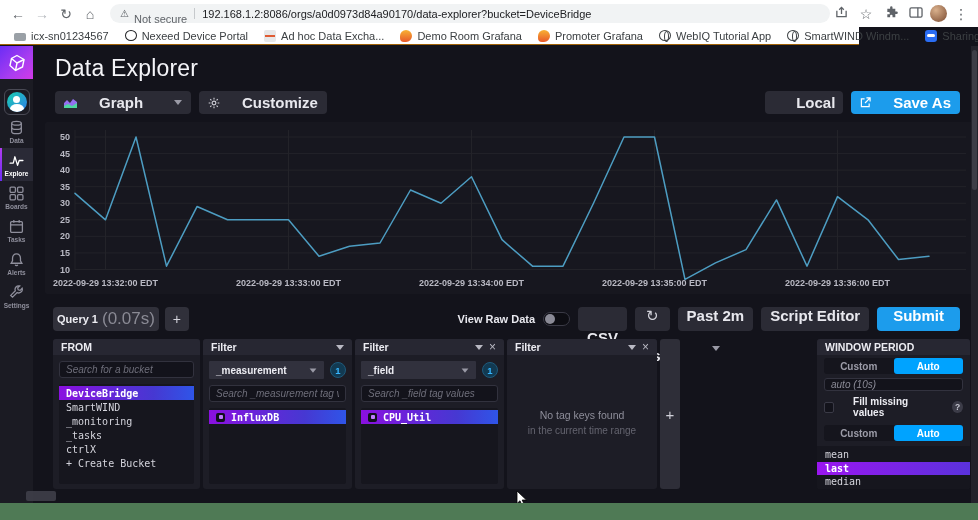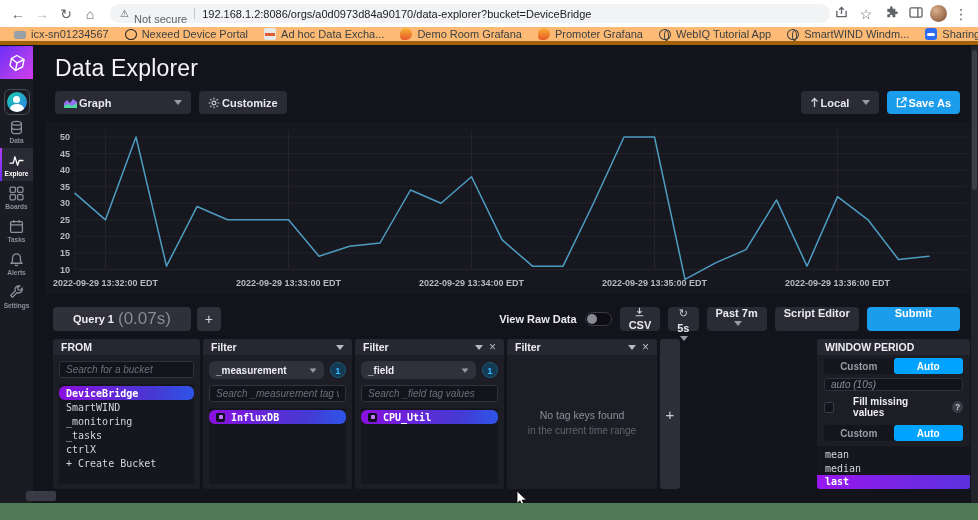--- a/index.html
+++ b/index.html
@@ -17,22 +17,22 @@
   .omnibox .sep { width:1px; height:11px; background:#c6c9cc; margin-right:7px; }
   .omnibox .url { white-space:nowrap; overflow:hidden; }
   .chrome-right { display:flex; align-items:center; margin-left:auto; padding-right:6px; gap:3px; }
   .chrome-right .nav-ico { width:22px; }
   .avatar-chrome { width:17px; height:17px; border-radius:50%;
     background:radial-gradient(circle at 35% 30%, #d9b08c 0 40%, #8a5a3a 70%, #4e3categorie222 100%);
     background:radial-gradient(circle at 35% 30%, #d9b08c, #7a4a30); cursor:pointer; }
   svg.lineicon { stroke:#5f6368; fill:none; stroke-width:1.4; }
 
   
-  .bookmarks { position:absolute; top:27px; left:0; width:978px; height:18px; background:#fdba74;
-    border-bottom:4px solid #a16207; display:flex; align-items:center; padding:0 8px; gap:4px; }
+  .bookmarks { position:absolute; top:27px; left:0; width:859px; height:18px; background:#ffffff;
+    border-bottom:1px solid #a16207; display:flex; align-items:center; padding:0 8px; gap:4px; }
   .bm { display:flex; align-items:center; gap:5px; font-size:11px; color:#3c4043; padding:0 6px; white-space:nowrap; cursor:pointer; }
   .fav { width:12px; height:12px; flex:0 0 12px; position:relative; }
   .fav-site { background:#9aa0a6; border-radius:2px; height:8px; margin-top:2px; }
   .fav-ring { border:1.8px solid #202124; border-radius:50%; width:11px; height:11px; }
   .fav-dash { background:#e8e8e8; border-radius:2px; }
   .fav-dash::after { content:""; position:absolute; left:1px; top:5px; width:10px; height:2.5px; background:#e05c33; }
   .fav-grafana { background:linear-gradient(180deg,#f8b133,#e8592a); border-radius:50% 50% 50% 4px; }
   .fav-globe { border:1.6px solid #3c4043; border-radius:50%; width:11px; height:11px; }
   .fav-globe::after { content:""; position:absolute; left:4px; top:0px; width:3px; height:9px; border:1px solid #3c4043; border-radius:50%; }
   .fav-tv { background:#2a6df4; border-radius:3px; }
@@ -58,35 +58,35 @@
   .rail-item.active { background:#2a2a36; color:#ffffff; }
   .rail-item.active svg { stroke:#ffffff; }
   .rail-item.active::before { content:""; position:absolute; left:0; top:0; bottom:0; width:2px;
     background:linear-gradient(180deg,#b13cf0,#6b2df5); }
 
   
   .main { position:absolute; left:33px; top:0; width:945px; height:100%; }
   .page-title { padding:9px 0 0 22px; font-size:23px; color:#f4f4f8; letter-spacing:.2px; }
   .controls-row { display:flex; align-items:center; margin:9px 18px 0 22px; height:23px; }
   .btn { height:23px; background:#2b2b35; border-radius:4px; display:flex; align-items:center;
-    padding:0 9px; gap:2px; color:#e8e8ee; font-size:11px; font-weight:bold; cursor:pointer; }
+    padding:0 9px; gap:22px; color:#e8e8ee; font-size:15px; font-weight:bold; cursor:pointer; }
   .caret { width:0; height:0; border-left:4px solid transparent; border-right:4px solid transparent; border-top:5px solid #9a9aa6; }
   .dd-graph { width:136px; margin-right:8px; }
   .dd-graph .caret { margin-left:auto; }
   .right-controls { margin-left:auto; display:flex; gap:8px; }
   .btn-blue { background:#1c9cec; color:#fff; }
   .dd-local { width:78px; }
   .dd-local .caret { margin-left:auto; }
 
   
   .chart-panel { margin:8px 0 0 12px; width:930px; height:172px; background:#17171f; border-radius:2px; }
 
   
   .query-row { display:flex; align-items:center; margin:12px 18px 0 20px; height:26px; }
-  .qtab { height:24px; background:#30303a; border-radius:4px; display:flex; align-items:center; padding:0 20px; gap:4px; cursor:pointer; }
+  .qtab { height:24px; background:#30303a; border-radius:4px; display:flex; align-items:center; padding:0 4px; gap:4px; cursor:pointer; }
   .qtab .t1 { color:#ededf2; font-size:11px; font-weight:bold; }
   .qtab .t2 { color:#8a8a94; font-size:17px; }
   .qadd { width:24px; height:24px; margin-left:6px; background:#30303a; border-radius:4px; color:#d5d5dd;
     font-size:14px; display:flex; align-items:center; justify-content:center; cursor:pointer; }
   .qr-right { margin-left:auto; display:flex; align-items:center; gap:8px; }
   .vrd { color:#e8e8ee; font-size:11px; font-weight:bold; }
   .toggle { width:27px; height:14px; border-radius:8px; background:#0d0d13; border:1px solid #3a3a46; position:relative; cursor:pointer; }
   .toggle .knob { position:absolute; left:1px; top:1px; width:10px; height:10px; border-radius:50%; background:#8a8a96; }
   .btn24 { height:24px;flex-direction:column; }
   .btn .mini-caret { margin-left:2px; }
@@ -96,28 +96,28 @@
   .panel { background:#1d1d26; border-radius:3px; display:flex; flex-direction:column; overflow:hidden; }
   .p-head { height:16px; background:#272732; display:flex; align-items:center; padding:0 8px; gap:6px;
     color:#ececf2; font-size:10.5px; font-weight:bold; flex:0 0 16px; }
   .p-head .caret { margin-left:auto; border-top-color:#b9b9c3; cursor:pointer; }
   .p-head .x { color:#b9b9c3; font-size:12px; font-weight:normal; cursor:pointer; line-height:1; }
   .p-body { padding:6px 6px 5px; display:flex; flex-direction:column; flex:1; min-height:0; }
   .search-input { height:17px; width:100%; background:#13131b; border:1px solid #32323e; border-radius:3px;
     color:#c9c9d2; font-size:10px; font-style:italic; padding:0 6px; outline:none; }
   .search-input::placeholder { color:#6e6e7a; }
   .tagdd-row { display:flex; align-items:center; gap:6px; margin-bottom:6px; }
-  .tagdd { flex:1; height:18px; background:#31313d; border-radius:6px; display:flex; align-items:center;
+  .tagdd { flex:1; height:18px; background:#31313d; border-radius:1px; display:flex; align-items:center;
     padding:0 7px; color:#ececf2; font-size:10px; font-weight:bold; cursor:pointer; }
   .tagdd .caret { margin-left:auto; transform:scale(.85); }
   .count-badge { width:16px; height:16px; border-radius:50%; background:#123a52; border:1px solid #1e5a7c;
     color:#38b6ff; font-size:9.5px; font-weight:bold; display:flex; align-items:center; justify-content:center; }
   .list { margin-top:6px; background:#16161e; border-radius:2px; flex:1; min-height:0; padding:2px 0;
     font-family:"DejaVu Sans Mono", monospace; font-size:10px; color:#d4d4dc; overflow:hidden; }
-  .list .row { height:14px; display:flex; align-items:center; padding:0 7px; gap:6px; cursor:pointer; white-space:nowrap;border-radius:6px; }
+  .list .row { height:14px; display:flex; align-items:center; padding:0 7px; gap:6px; cursor:pointer; white-space:nowrap; }
   .list .row.sel { background:linear-gradient(90deg,#8a10e0 0%,#4638d2 70%,#2f55e8 100%); color:#fff; font-weight:bold; }
   .cbx { width:9px; height:9px; border-radius:2px; background:#10101a; position:relative; flex:0 0 9px; }
   .cbx::after { content:""; position:absolute; left:2.5px; top:2.5px; width:4px; height:4px; border-radius:1px; background:#c07bff; }
   .empty-filter { flex:1; display:flex; flex-direction:column; align-items:center; justify-content:center; gap:4px; }
   .empty-filter .e1 { color:#8e8e9a; font-size:10.5px; }
   .empty-filter .e2 { color:#64646f; font-size:10px; }
   .add-col { width:20px; background:#2e2e38; border-radius:3px; color:#d0d0d8; font-size:15px;
     display:flex; align-items:center; justify-content:center; cursor:pointer; }
   .fn-panel { width:153px; }
   .seg-row { padding:3px 7px; }
@@ -366,27 +366,27 @@
             <path d="M6 1v6M3.5 5 6 7.5 8.5 5M1.5 10.5h9"></path>
           </svg>
           <span>CSV</span>
         </div>
         <div class="btn btn24">
           <span style="font-weight:normal;color:#d0d0d8">↻</span>
           <span>5s</span>
           <span class="caret mini-caret"></span>
         </div>
         <div class="btn btn24">
-          <span>Past 7m</span>
+          <span>Past 2m</span>
           <span class="caret mini-caret"></span>
         </div>
         <div class="btn btn24">
           <span>Script Editor</span>
         </div>
-        <div class="btn btn24 btn-blue" style="padding:0 28px">
+        <div class="btn btn24 btn-blue" style="padding:0 16px">
           <span>Submit</span>
         </div>
       </div>
     </div>
 
     <div class="builder">
 
       <div class="panel" style="width:147px">
         <div class="p-head">
             <span>FROM</span>
@@ -500,25 +500,25 @@
         <div class="seg-row">
           <div class="seg">
             <span class="opt">Custom</span>
             <span class="opt on">Auto</span>
           </div>
         </div>
         <div class="fn-list">
           <div class="row">
               <span>mean</span>
             </div>
+          <div class="row sel">
+              <span>last</span>
+            </div>
           <div class="row">
               <span>median</span>
-            </div>
-          <div class="row sel">
-              <span>last</span>
             </div>
         </div>
       </div>
     </div>
   </div>
 
   <div class="scrollbar">
       <div class="scroll-thumb"></div>
     </div>
   <div class="frag"></div>

